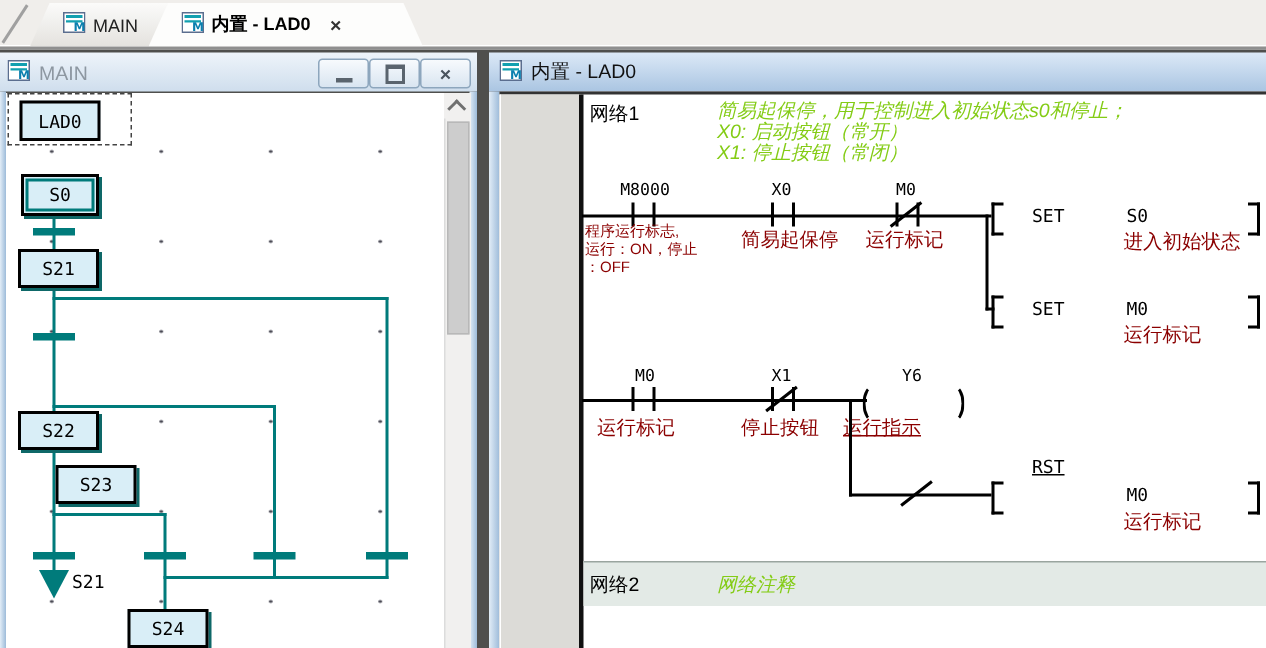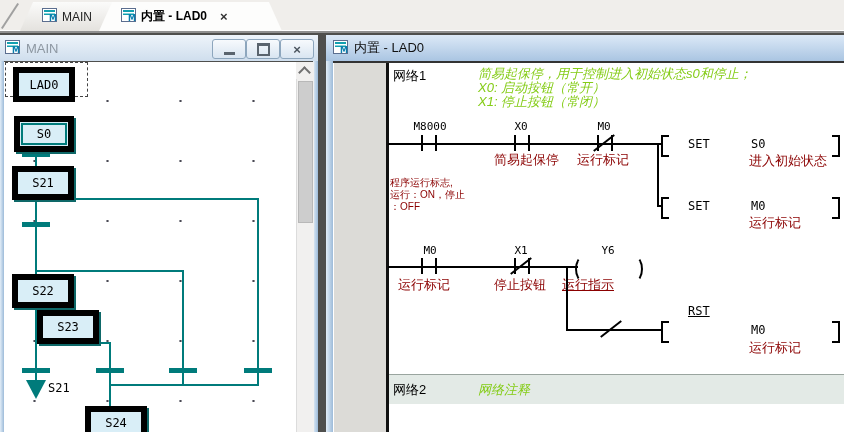--- a/index.html
+++ b/index.html
@@ -28,21 +28,21 @@
   .minbar{width:11px;height:3px;background:#5a646e;margin-top:8px;}
   .restbox{width:9px;height:8px;border:2px solid #5a646e;border-top-width:3px;}
   .closex{font-size:13px;font-weight:bold;color:#4a545e;line-height:1;}
   
   .canvas{position:absolute;background:#ffffff;
           background-image:radial-gradient(#4a4a55 1px,transparent 1.4px);
           background-size:73px 60px;background-position:67px 9px;}
   .teal-h{position:absolute;height:2px;background:#007b7b;}
   .teal-v{position:absolute;width:2px;background:#007b7b;}
   .tbar{position:absolute;width:28px;height:5px;background:#007b7b;}
-  .sfc-box{position:absolute;border:6px solid #000000;background:#d9eef7;
+  .sfc-box{position:absolute;border:2px solid #000000;background:#d9eef7;
            box-shadow:2px 2px 0 #0e6868;display:flex;align-items:center;justify-content:center;
            font-family:"DejaVu Sans Mono",monospace;font-size:12px;color:#000;}
   .sfc-flat{box-shadow:none;}
   .dbl-inner{position:absolute;inset:1px;border:2px solid #007b7b;display:flex;align-items:center;justify-content:center;}
   .dashed-sel{position:absolute;border:1px dashed #444;}
   .jump-tri{position:absolute;width:0;height:0;border-left:10px solid transparent;
             border-right:10px solid transparent;border-top:19px solid #007b7b;}
   .sfc-label{position:absolute;font-family:"DejaVu Sans Mono",monospace;font-size:12px;color:#000;}
   
   .sbtrack{position:absolute;background:#f1f0ef;border-left:1px solid #dcdcdc;}
@@ -60,21 +60,21 @@
         border-top:2px solid #000;border-bottom:2px solid #000;}
   .bktr{position:absolute;width:6px;height:18px;border-right:2px solid #000;
         border-top:2px solid #000;border-bottom:2px solid #000;}
   .arc-l{position:absolute;width:12px;height:22px;border:2px solid transparent;
          border-left-color:#000;border-radius:50%;}
   .arc-r{position:absolute;width:12px;height:22px;border:2px solid transparent;
          border-right-color:#000;border-radius:50%;}
   .dev{position:absolute;font-family:"DejaVu Sans Mono",monospace;font-size:11px;color:#000;text-align:center;}
   .op{position:absolute;font-family:"DejaVu Sans Mono",monospace;font-size:12px;color:#000;}
   .cmt-red{position:absolute;color:#8b0000;font-size:13px;white-space:nowrap;}
-  .cmt-red-sm{position:absolute;color:#8b0000;font-size:10px;line-height:12px;white-space:nowrap;margin-top:28px;}
+  .cmt-red-sm{position:absolute;color:#8b0000;font-size:10px;line-height:12px;white-space:nowrap;}
   .cmt-green{position:absolute;color:#84cc16;font-size:13px;white-space:nowrap;font-style:italic;}
   .netlabel{position:absolute;color:#000;font-size:13px;white-space:nowrap;}
   .netband{position:absolute;background:#e3eae6;border-top:1px solid #9aa59f;}
   .icon-doc{display:inline-block;}
 </style>
 </head>
 <body>
 
 <div class="screen">
 

